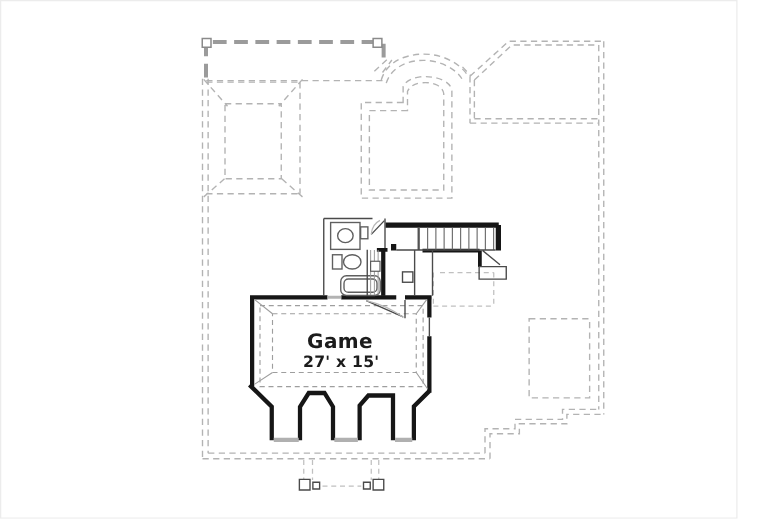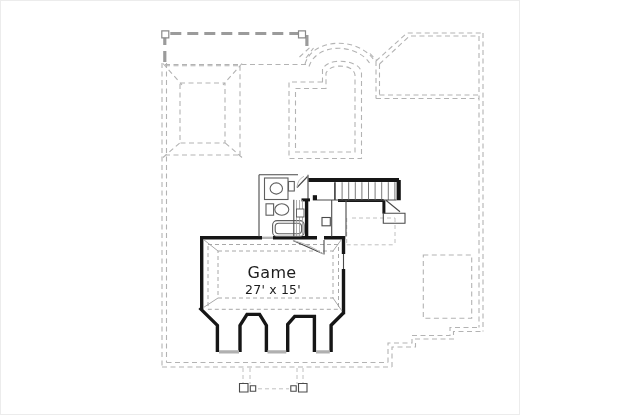--- a/index.html
+++ b/index.html
@@ -1,19 +1,20 @@
 <!DOCTYPE html>
 <html><head>
 <meta charset="utf-8">
 <style>
   html,body { margin:0; padding:0; background:#ffffff; }
   .canvas {
-    position:relative; width:520px; height:415px; background:#ffffff;
+    position:relative; width:590px; height:415px; background:#ffffff;
     outline:1px solid #ececec; outline-offset:-1px; overflow:hidden;
     font-family:"DejaVu Sans", sans-serif;
+    font-weight:bold;
   }
   svg { position:absolute; left:0; top:0; }
 
   
   .w   { stroke:#161616; stroke-width:3.4; fill:none; }
   .w4  { stroke:#161616; stroke-width:4.2; fill:none; }
   .w3  { stroke:#161616; stroke-width:3;   fill:none; }
   .t   { stroke:#4a4a4a; stroke-width:1.1; fill:none; }
   .fx  { stroke:#5f5f5f; stroke-width:1.1; fill:#ffffff; }
   .d   { stroke:#b3b3b3; stroke-width:1.1; fill:none; stroke-dasharray:5 3.5; }

